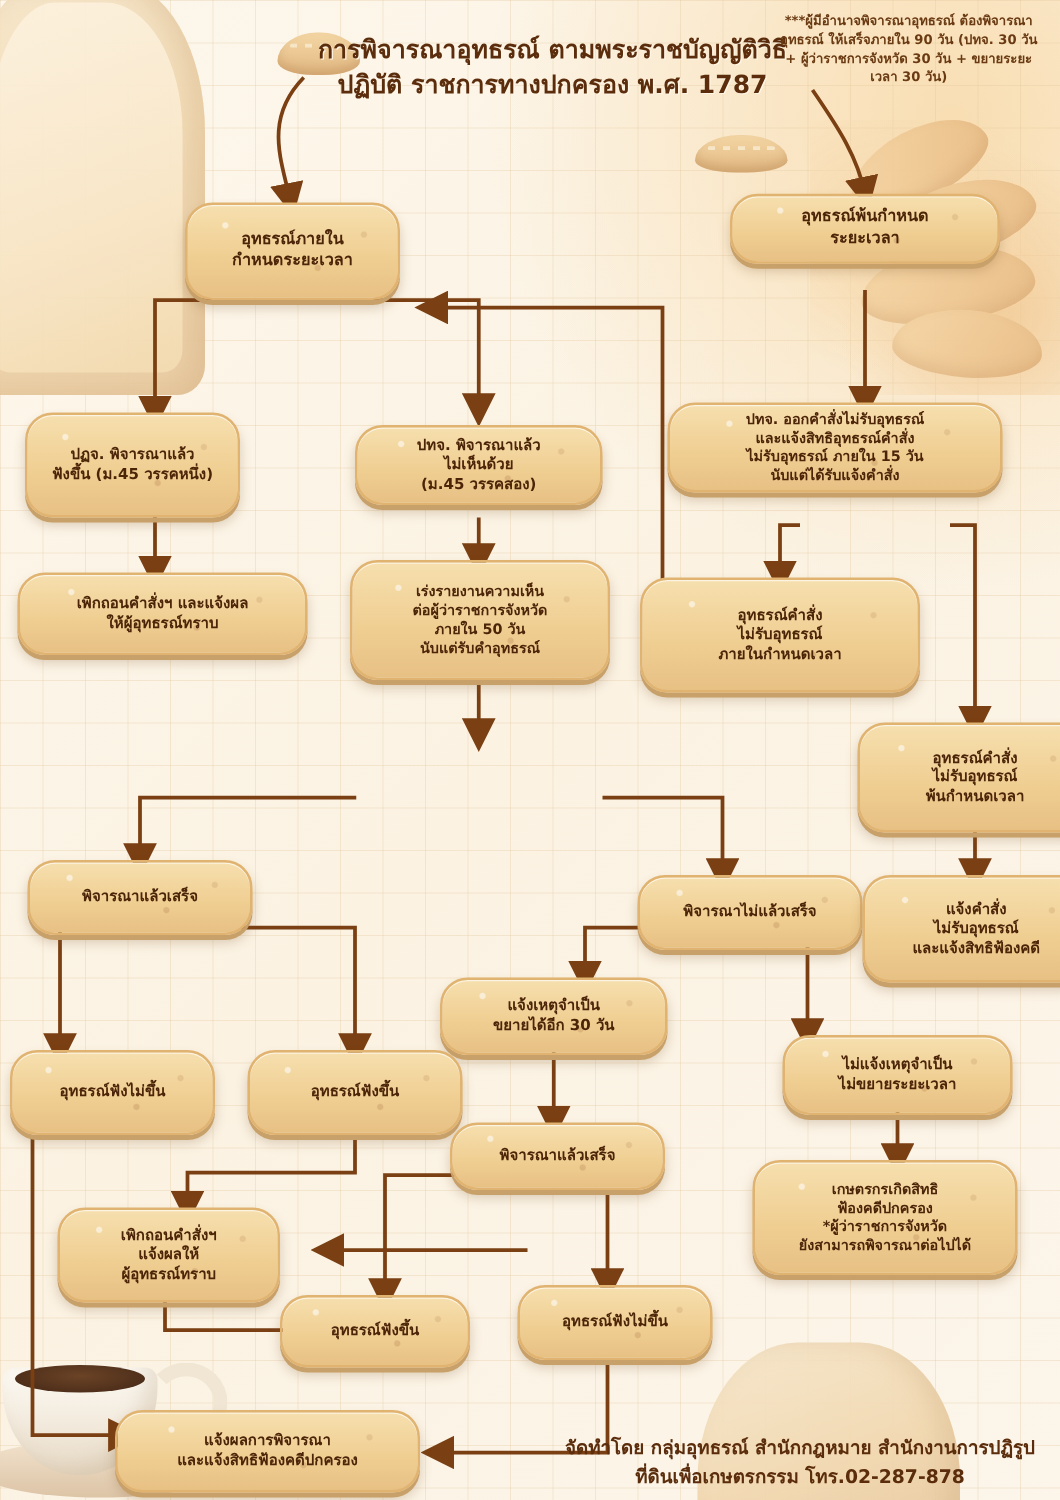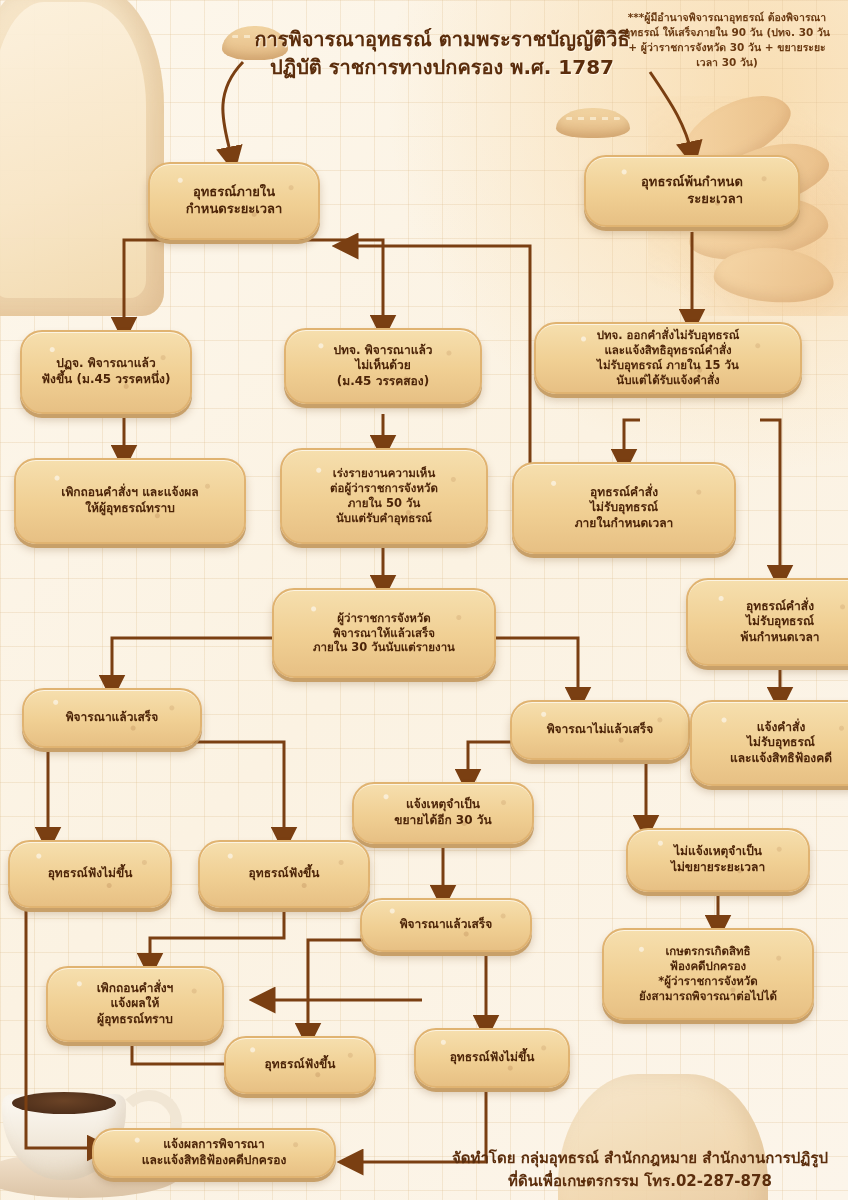--- a/index.html
+++ b/index.html
@@ -234,49 +234,46 @@
 ตามพระราชบัญญัติวิธีปฏิบัติ
 ราชการทางปกครอง พ.ศ. 1787</div>
   <div class="header-note">***ผู้มีอำนาจพิจารณาอุทธรณ์
 ต้องพิจารณาอุทธรณ์
 ให้เสร็จภายใน 90 วัน
 (ปทจ. 30 วัน + ผู้ว่าราชการจังหวัด
 30 วัน + ขยายระยะเวลา 30 วัน)</div>
 
   <div class="node f13" style="left:148px;top:162px;width:172px;height:78px;">อุทธรณ์ภายใน
 กำหนดระยะเวลา</div>
-  <div class="node f13" style="left:584px;top:155px;width:216px;height:72px;text-align:right;">อุทธรณ์พ้นกำหนด
+  <div class="node f13" style="left:584px;top:155px;width:216px;height:56px;">อุทธรณ์พ้นกำหนด
 ระยะเวลา</div>
 
   <div class="node f12" style="left:20px;top:330px;width:172px;height:84px;">ปฏจ. พิจารณาแล้ว
 ฟังขึ้น (ม.45 วรรคหนึ่ง)</div>
-  <div class="node f12" style="left:284px;top:328px;width:198px;height:76px;">ปทจ. พิจารณาแล้ว
+  <div class="node f12" style="left:284px;top:340px;width:198px;height:64px;">ปทจ. พิจารณาแล้ว
 ไม่เห็นด้วย
 (ม.45 วรรคสอง)</div>
   <div class="node f115" style="left:534px;top:322px;width:268px;height:72px;">ปทจ. ออกคำสั่งไม่รับอุทธรณ์
 และแจ้งสิทธิอุทธรณ์คำสั่ง
 ไม่รับอุทธรณ์ ภายใน 15 วัน
 นับแต่ได้รับแจ้งคำสั่ง</div>
 
-  <div class="node f12" style="left:14px;top:458px;width:232px;height:86px;">เพิกถอนคำสั่งฯ และแจ้งผล
+  <div class="node f12" style="left:14px;top:458px;width:232px;height:66px;">เพิกถอนคำสั่งฯ และแจ้งผล
 ให้ผู้อุทธรณ์ทราบ</div>
   <div class="node f115" style="left:280px;top:448px;width:208px;height:96px;">เร่งรายงานความเห็น
 ต่อผู้ว่าราชการจังหวัด
 ภายใน 50 วัน
 นับแต่รับคำอุทธรณ์</div>
   <div class="node f12" style="left:512px;top:462px;width:224px;height:92px;">อุทธรณ์คำสั่ง
 ไม่รับอุทธรณ์
 ภายในกำหนดเวลา</div>
 
   <div class="node f12" style="left:686px;top:578px;width:188px;height:88px;">อุทธรณ์คำสั่ง
 ไม่รับอุทธรณ์
 พ้นกำหนดเวลา</div>
-  <div class="node f115" style="left:272px;top:588px;width:224px;height:90px;">ผู้ว่าราชการจังหวัด
-พิจารณาให้แล้วเสร็จ
-ภายใน 30 วันนับแต่รายงาน</div>
 
   <div class="node f12" style="left:22px;top:688px;width:180px;height:60px;">พิจารณาแล้วเสร็จ</div>
   <div class="node f12" style="left:490px;top:700px;width:180px;height:60px;margin-left:20px;">พิจารณาไม่แล้วเสร็จ</div>
   <div class="node f12" style="left:690px;top:700px;width:182px;height:86px;">แจ้งคำสั่ง
 ไม่รับอุทธรณ์
 และแจ้งสิทธิฟ้องคดี</div>
 
   <div class="node f12" style="left:352px;top:782px;width:182px;height:62px;">แจ้งเหตุจำเป็น
 ขยายได้อีก 30 วัน</div>
   <div class="node f12" style="left:8px;top:840px;width:164px;height:68px;">อุทธรณ์ฟังไม่ขึ้น</div>
@@ -289,20 +286,20 @@
 ฟ้องคดีปกครอง
 *ผู้ว่าราชการจังหวัด
 ยังสามารถพิจารณาต่อไปได้</div>
 
   <div class="node f12" style="left:46px;top:966px;width:178px;height:76px;">เพิกถอนคำสั่งฯ
 แจ้งผลให้
 ผู้อุทธรณ์ทราบ</div>
   <div class="node f12" style="left:224px;top:1036px;width:152px;height:58px;">อุทธรณ์ฟังขึ้น</div>
   <div class="node f12" style="left:414px;top:1028px;width:156px;height:60px;">อุทธรณ์ฟังไม่ขึ้น</div>
 
-  <div class="node f12" style="left:92px;top:1128px;width:244px;height:50px;">แจ้งผลการพิจารณา
+  <div class="node f12" style="left:92px;top:1128px;width:244px;height:66px;">แจ้งผลการพิจารณา
 และแจ้งสิทธิฟ้องคดีปกครอง</div>
 
   <div class="footer">จัดทำโดย
 กลุ่มอุทธรณ์ สำนักกฎหมาย
 สำนักงานการปฏิรูปที่ดินเพื่อเกษตรกรรม
 โทร.02-287-878</div>
 </div>
 
 </body></html>

